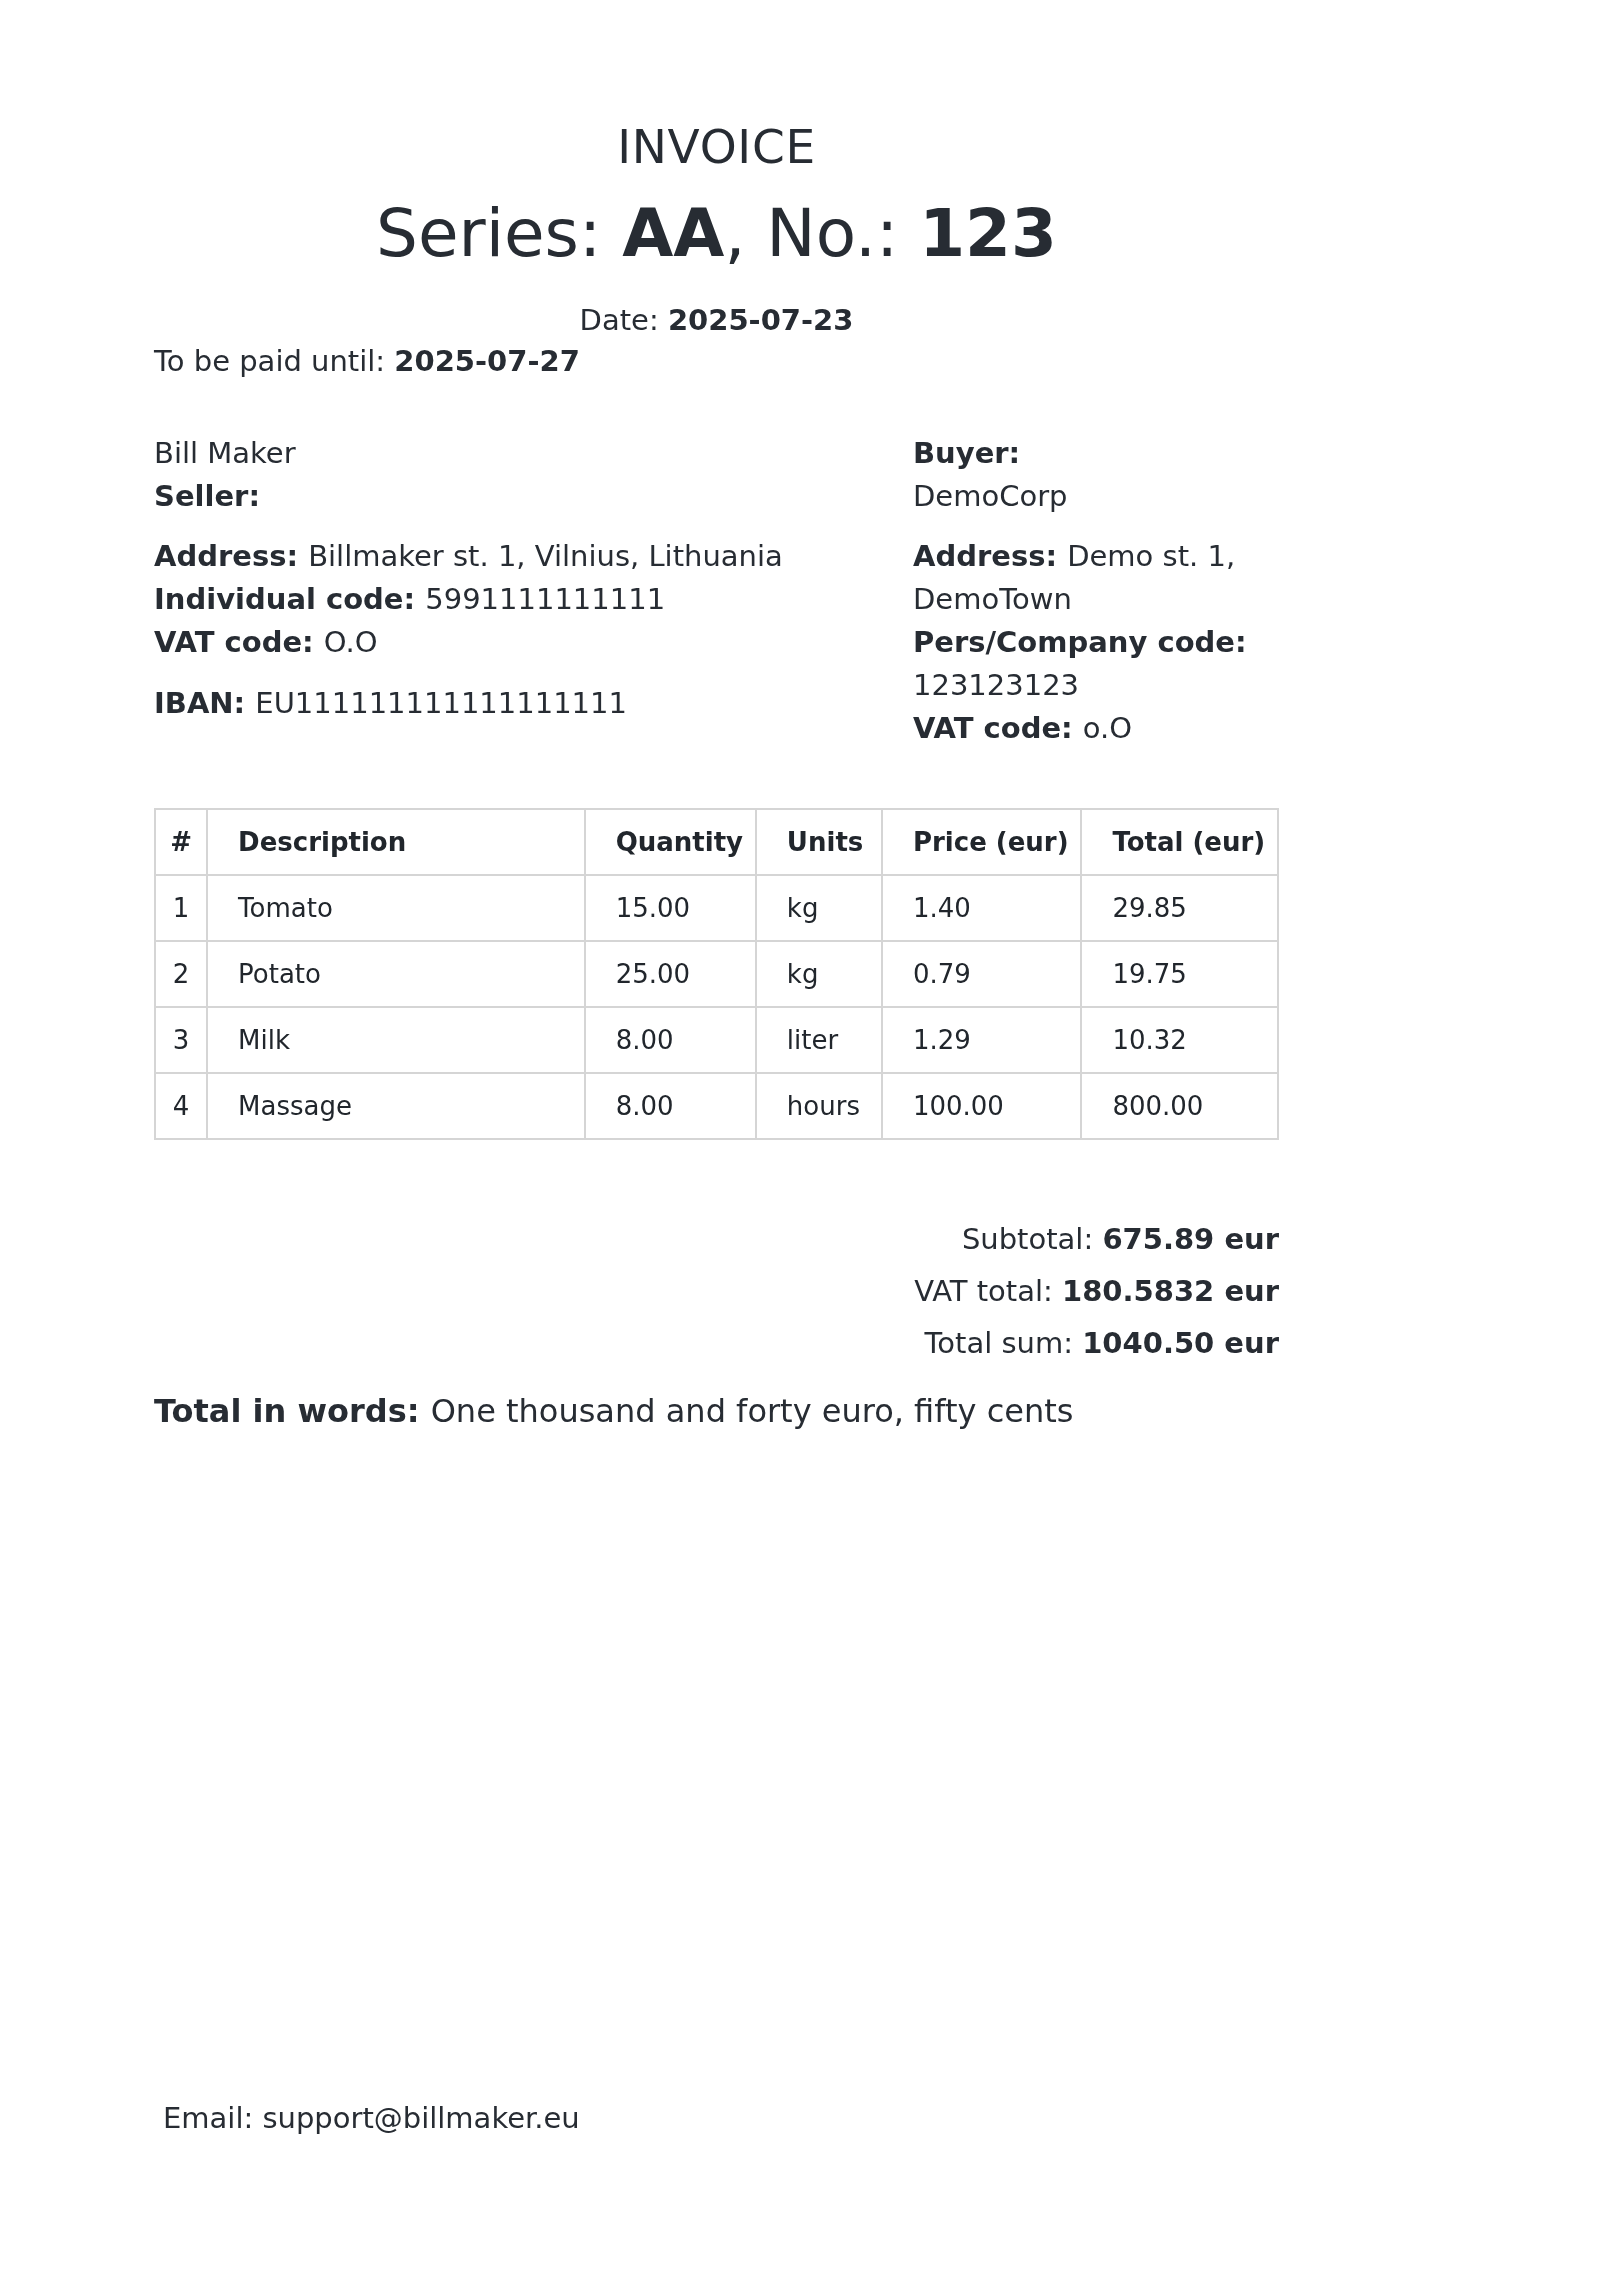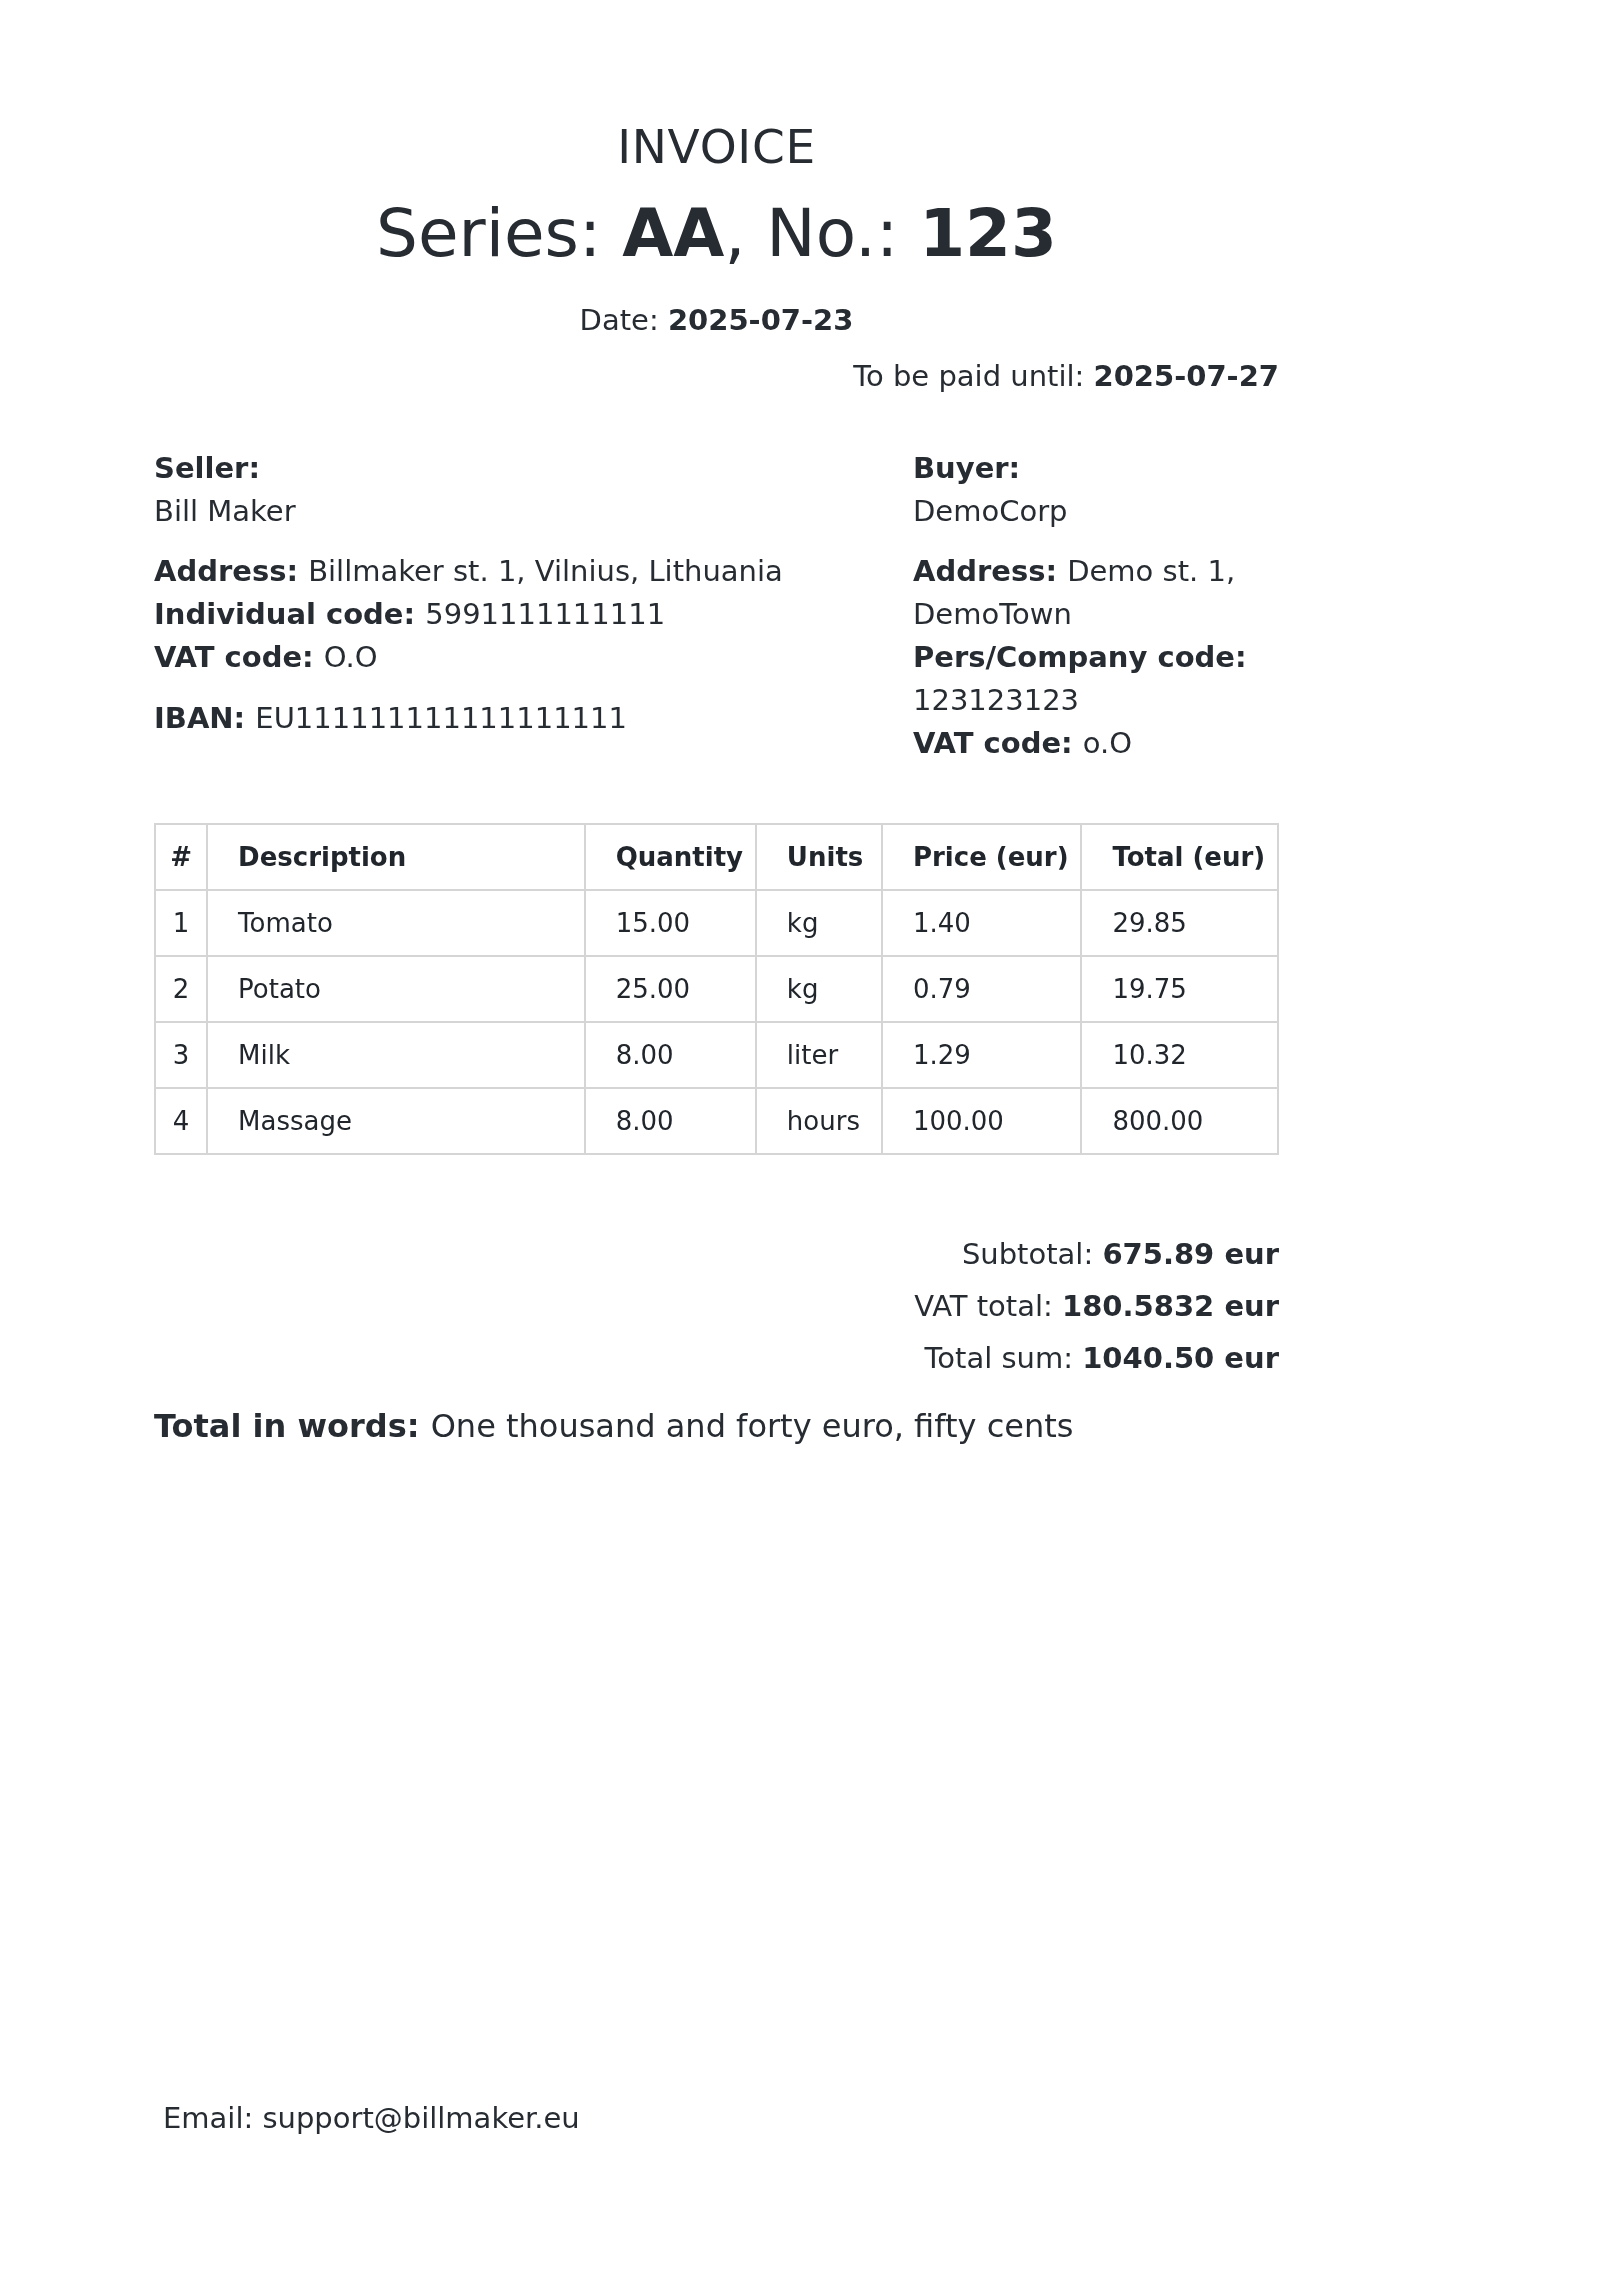--- a/index.html
+++ b/index.html
@@ -29,22 +29,22 @@
     font-size: 66px;
     line-height: 1.15;
   }
   .date-line {
     margin-top: 30px;
     text-align: center;
     font-size: 29px;
     line-height: 1.3;
   }
   .due-line {
-    margin-top: 18px;
-    text-align: right;
+    margin-top: 3px;
+    text-align: left;
     font-size: 29px;
     line-height: 1.3;
   }
 
   .parties {
     display: grid;
     grid-template-columns: 759px 1fr;
     margin-top: 51px;
     font-size: 29px;
     line-height: 43px;
@@ -101,22 +101,22 @@
 
     <div class="series-line"><span>Series: </span><b>AA</b><span>, No.: </span><b>123</b></div>
 
     <div class="date-line"><span>Date: </span><b>2025-07-23</b></div>
 
     <div class="due-line"><span>To be paid until: </span><b>2025-07-27</b></div>
 
     <div class="parties">
 
       <div class="party">
+        <div class="line">Bill Maker</div>
         <div class="line"><b>Seller:</b></div>
-        <div class="line">Bill Maker</div>
         <div class="line gap"><b>Address: </b><span>Billmaker st. 1, Vilnius, Lithuania</span></div>
         <div class="line"><b>Individual code: </b><span>5991111111111</span></div>
         <div class="line"><b>VAT code: </b><span>O.O</span></div>
         <div class="line gap"><b>IBAN: </b><span>EU111111111111111111</span></div>
       </div>
 
       <div class="party">
         <div class="line"><b>Buyer:</b></div>
         <div class="line">DemoCorp</div>
         <div class="line gap"><b>Address: </b><span>Demo st. 1, DemoTown</span></div>

